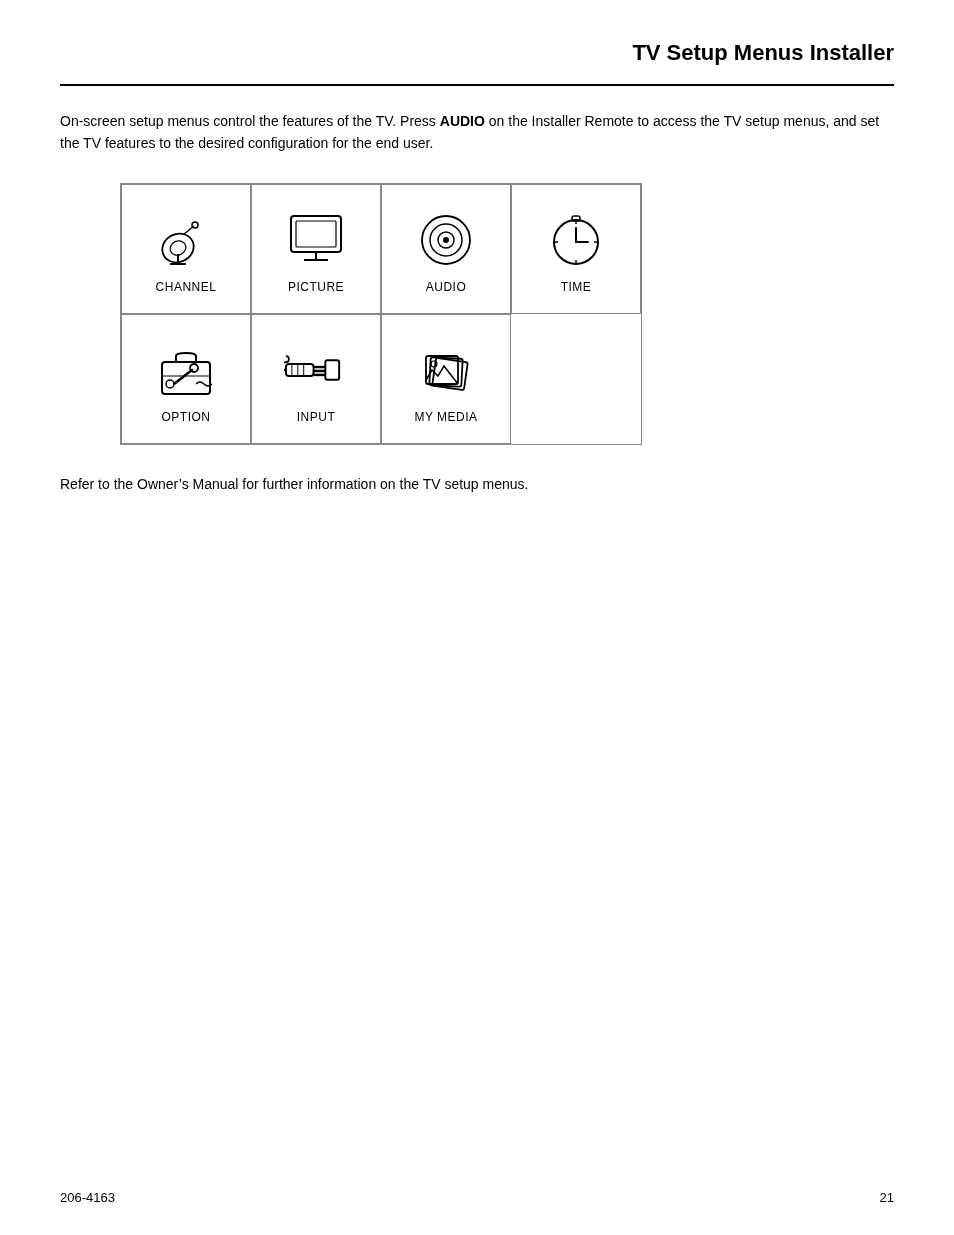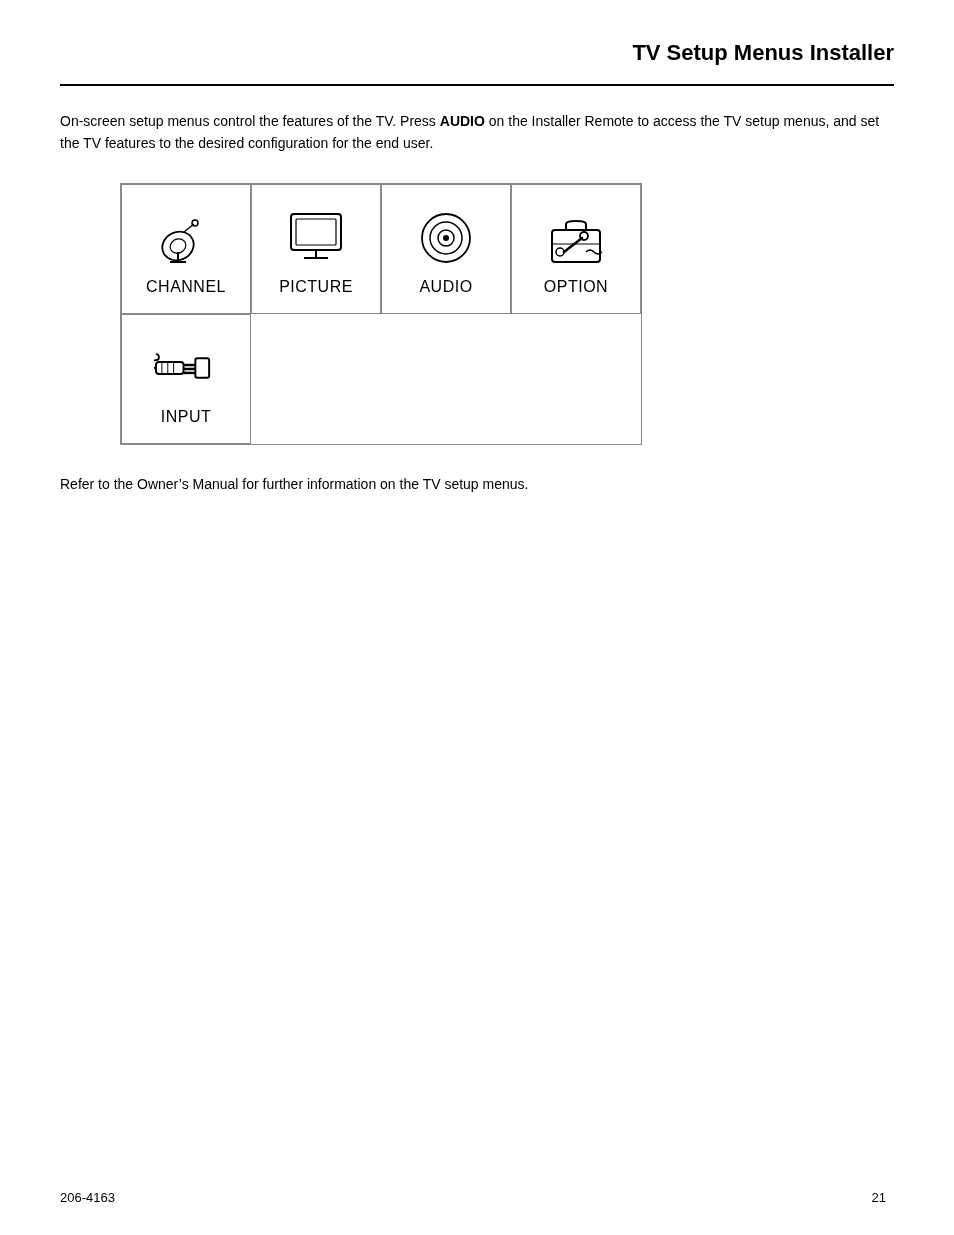--- a/index.html
+++ b/index.html
@@ -55,35 +55,35 @@
       gap: 8px;
     }
     .menu-cell-icon {
       width: 64px;
       height: 64px;
       display: flex;
       align-items: center;
       justify-content: center;
     }
     .menu-cell-label {
-      font-size: 16px;
+      font-size: 12px;
       letter-spacing: 0.5px;
       text-transform: uppercase;
       text-align: center;
     }
     .footer-text {
       font-size: 14px;
       line-height: 1.6;
       margin-bottom: 0;
     }
     .page-footer {
       position: absolute;
       bottom: 30px;
       left: 60px;
-      right: 68px;
+      right: 60px;
       display: flex;
       justify-content: space-between;
       font-size: 13px;
     }
     
   </style>
 </head>
 <body>
 
 <div class="page">
@@ -136,20 +136,39 @@
 
             <circle cx="30" cy="30" r="24" fill="none" stroke="#000" stroke-width="1.8"></circle>
             <circle cx="30" cy="30" r="16" fill="none" stroke="#000" stroke-width="1.5"></circle>
             <circle cx="30" cy="30" r="8" fill="none" stroke="#000" stroke-width="1.5"></circle>
             <circle cx="30" cy="30" r="3" fill="#000"></circle>
           </svg>
         </div>
         <span class="menu-cell-label">AUDIO</span>
       </div>
 
+      <div class="menu-cell">
+        <div class="menu-cell-icon">
+          <svg width="60" height="60" viewBox="0 0 60 60" fill="none" xmlns="http://www.w3.org/2000/svg">
+
+            <circle cx="30" cy="32" r="22" fill="none" stroke="#000" stroke-width="2"></circle>
+
+            <line x1="30" y1="32" x2="30" y2="18" stroke="#000" stroke-width="2" stroke-linecap="round"></line>
+            <line x1="30" y1="32" x2="42" y2="32" stroke="#000" stroke-width="2" stroke-linecap="round"></line>
+
+            <line x1="30" y1="11" x2="30" y2="14" stroke="#000" stroke-width="1.5"></line>
+            <line x1="30" y1="50" x2="30" y2="53" stroke="#000" stroke-width="1.5"></line>
+            <line x1="9" y1="32" x2="12" y2="32" stroke="#000" stroke-width="1.5"></line>
+            <line x1="48" y1="32" x2="51" y2="32" stroke="#000" stroke-width="1.5"></line>
+
+            <rect x="26" y="6" width="8" height="5" rx="2" fill="none" stroke="#000" stroke-width="1.5"></rect>
+          </svg>
+        </div>
+        <span class="menu-cell-label">TIME</span>
+      </div>
 
 
       <div class="menu-cell">
         <div class="menu-cell-icon">
           <svg width="60" height="60" viewBox="0 0 60 60" fill="none" xmlns="http://www.w3.org/2000/svg">
 
             <rect x="6" y="22" width="48" height="32" rx="3" fill="none" stroke="#000" stroke-width="2"></rect>
 
             <path d="M20 22 V16 C20 12 40 12 40 16 V22" fill="none" stroke="#000" stroke-width="2"></path>
 
@@ -181,20 +200,34 @@
             <path d="M2 28 C-4 28 -4 20 2 20 C6 20 6 14 2 14" fill="none" stroke="#000" stroke-width="1.8"></path>
 
             <line x1="8" y1="22" x2="8" y2="34" stroke="#000" stroke-width="1"></line>
             <line x1="14" y1="22" x2="14" y2="34" stroke="#000" stroke-width="1"></line>
             <line x1="20" y1="22" x2="20" y2="34" stroke="#000" stroke-width="1"></line>
           </svg>
         </div>
         <span class="menu-cell-label">INPUT</span>
       </div>
 
+      <div class="menu-cell">
+        <div class="menu-cell-icon">
+          <svg width="60" height="60" viewBox="0 0 60 60" fill="none" xmlns="http://www.w3.org/2000/svg">
+
+            <rect x="18" y="20" width="32" height="28" rx="2" fill="none" stroke="#000" stroke-width="1.8" transform="rotate(8 34 34)"></rect>
+            <rect x="14" y="18" width="32" height="28" rx="2" fill="none" stroke="#000" stroke-width="1.8" transform="rotate(3 30 32)"></rect>
+            <rect x="10" y="16" width="32" height="28" rx="2" fill="none" stroke="#000" stroke-width="1.8"></rect>
+
+            <circle cx="18" cy="24" r="3" fill="none" stroke="#000" stroke-width="1.2"></circle>
+            <polyline points="10,40 16,30 22,36 28,26 42,44" fill="none" stroke="#000" stroke-width="1.5"></polyline>
+          </svg>
+        </div>
+        <span class="menu-cell-label">MY MEDIA</span>
+      </div>
 
     </div>
   </div>
 
   <p class="footer-text">Refer to the Owner’s Manual for further information on the TV setup menus.</p>
 
 </div>
 
 <div class="page-footer">
   <span>206-4163</span>

